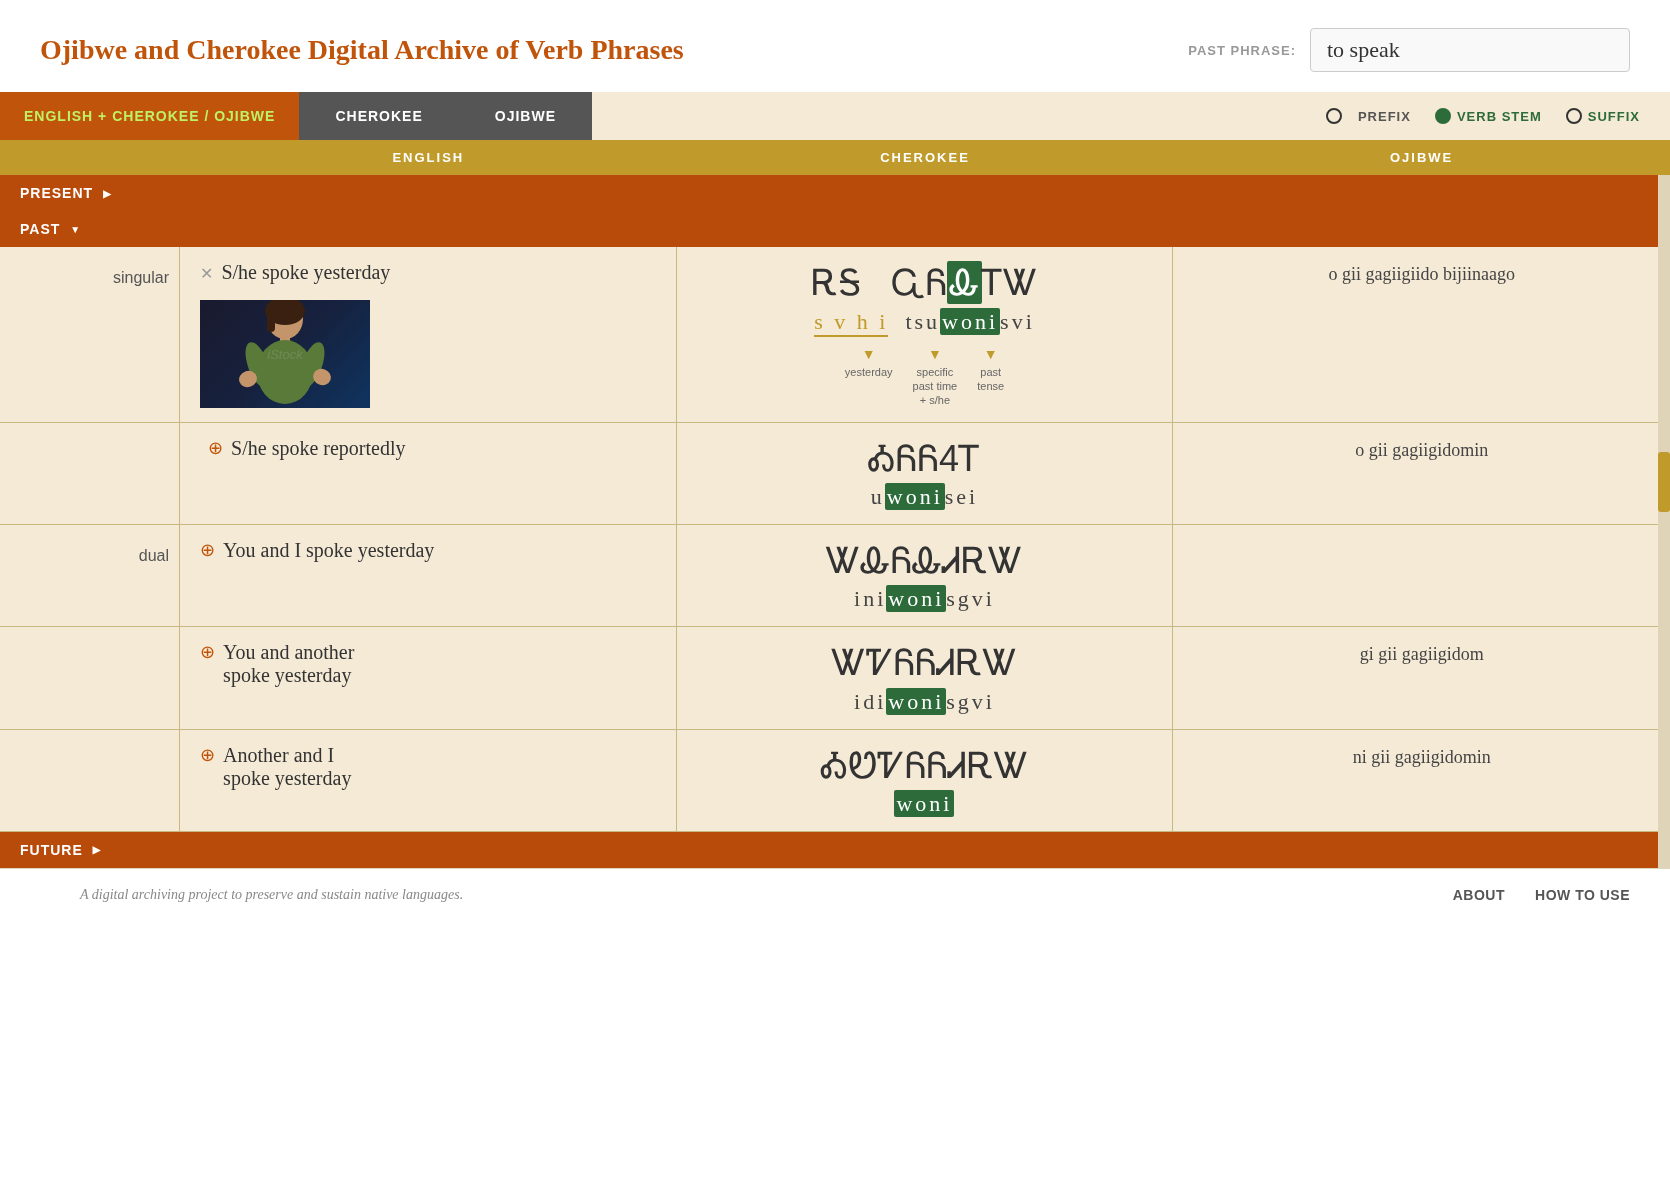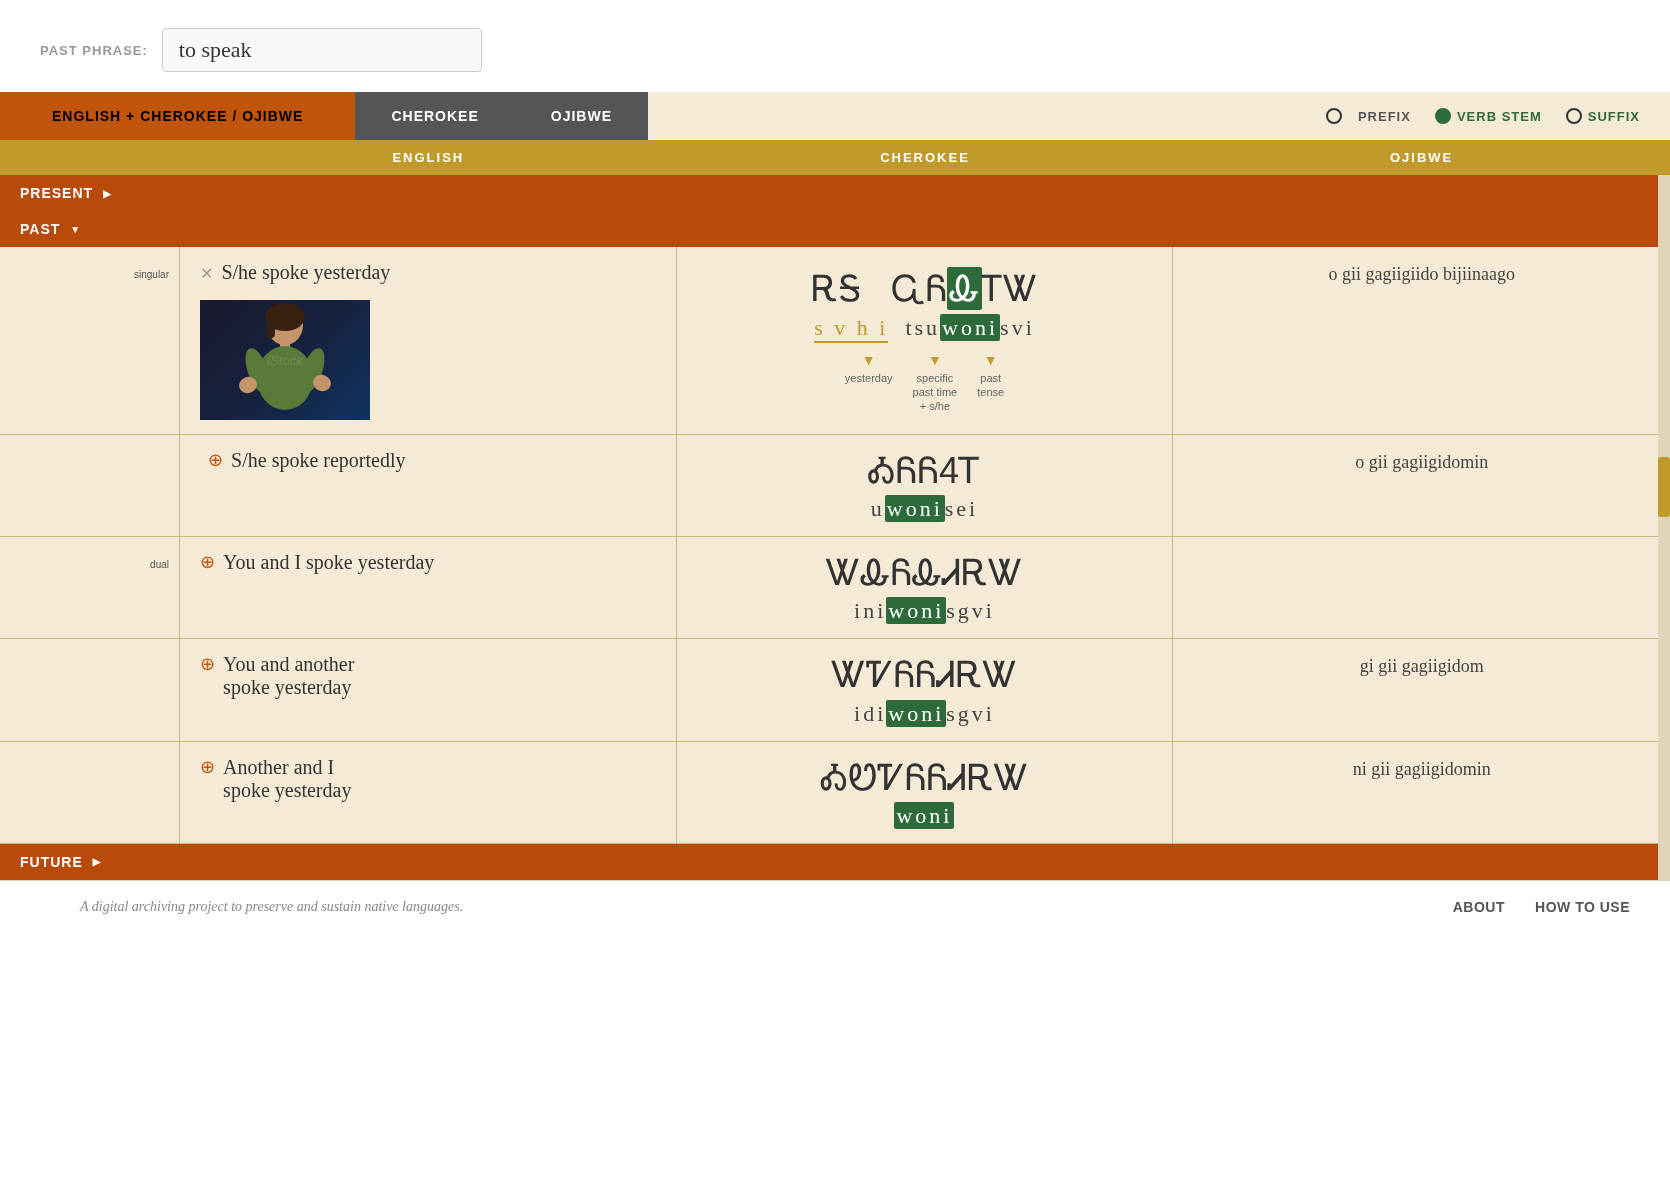--- a/index.html
+++ b/index.html
@@ -61,22 +61,22 @@
       font-size: 14px;
       font-weight: bold;
       letter-spacing: 1px;
       cursor: pointer;
       border: none;
       background: transparent;
       color: #555;
     }
     .tab.active-main {
       background: #c0540a;
-      color: #000000;
-      padding: 16px 52px;
+      color: #bef264;
+      padding: 16px 24px;
     }
     .tab.dark {
       background: #555;
       color: #fff;
     }
     .tabs-legend {
       margin-left: auto;
       display: flex;
       align-items: center;
       gap: 24px;
@@ -149,21 +149,21 @@
     .data-row {
       display: grid;
       grid-template-columns: 180px 1fr 1fr 1fr;
       border-bottom: 1px solid #c8b882;
       background: #f5ead6;
       min-height: 100px;
     }
     .row-label {
       padding: 18px 10px 18px 20px;
       font-family: Arial, sans-serif;
-      font-size: 10px;
+      font-size: 16px;
       color: #555;
       text-align: center;
       border-right: 1px solid #c8b882;
       display: flex;
       align-items: flex-start;
       justify-content: flex-end;
       padding-top: 22px;
     }
     .row-english {
       padding: 14px 20px;
@@ -189,21 +189,21 @@
     }
     .close-icon {
       color: #999;
       font-size: 16px;
       cursor: pointer;
       margin-top: 3px;
       flex-shrink: 0;
     }
     .speaker-image {
       width: 170px;
-      height: 120px;
+      height: 108px;
       background: #222;
       display: flex;
       align-items: center;
       justify-content: center;
       position: relative;
       overflow: hidden;
       margin-top: 8px;
     }
     .speaker-img-placeholder {
       width: 100%;
@@ -342,20 +342,21 @@
 
     
     .syllabary {
       font-family: 'Cherokee', 'Segoe UI', Arial Unicode MS, sans-serif;
     }
   </style>
 </head>
 <body>
 
 <div class="header">
+  <h1 class="header-title">Ojibwe and Cherokee Digital Archive of Verb Phrases</h1>
   <div class="header-right">
     <span class="verb-phrase-label">PAST PHRASE:</span>
     <input class="verb-phrase-input" value="to speak" style="">
   </div>
 </div>
 
 <div class="tabs-row">
   <button class="tab active-main">ENGLISH + CHEROKEE / OJIBWE</button>
   <button class="tab dark">CHEROKEE</button>
   <button class="tab dark">OJIBWE</button>

